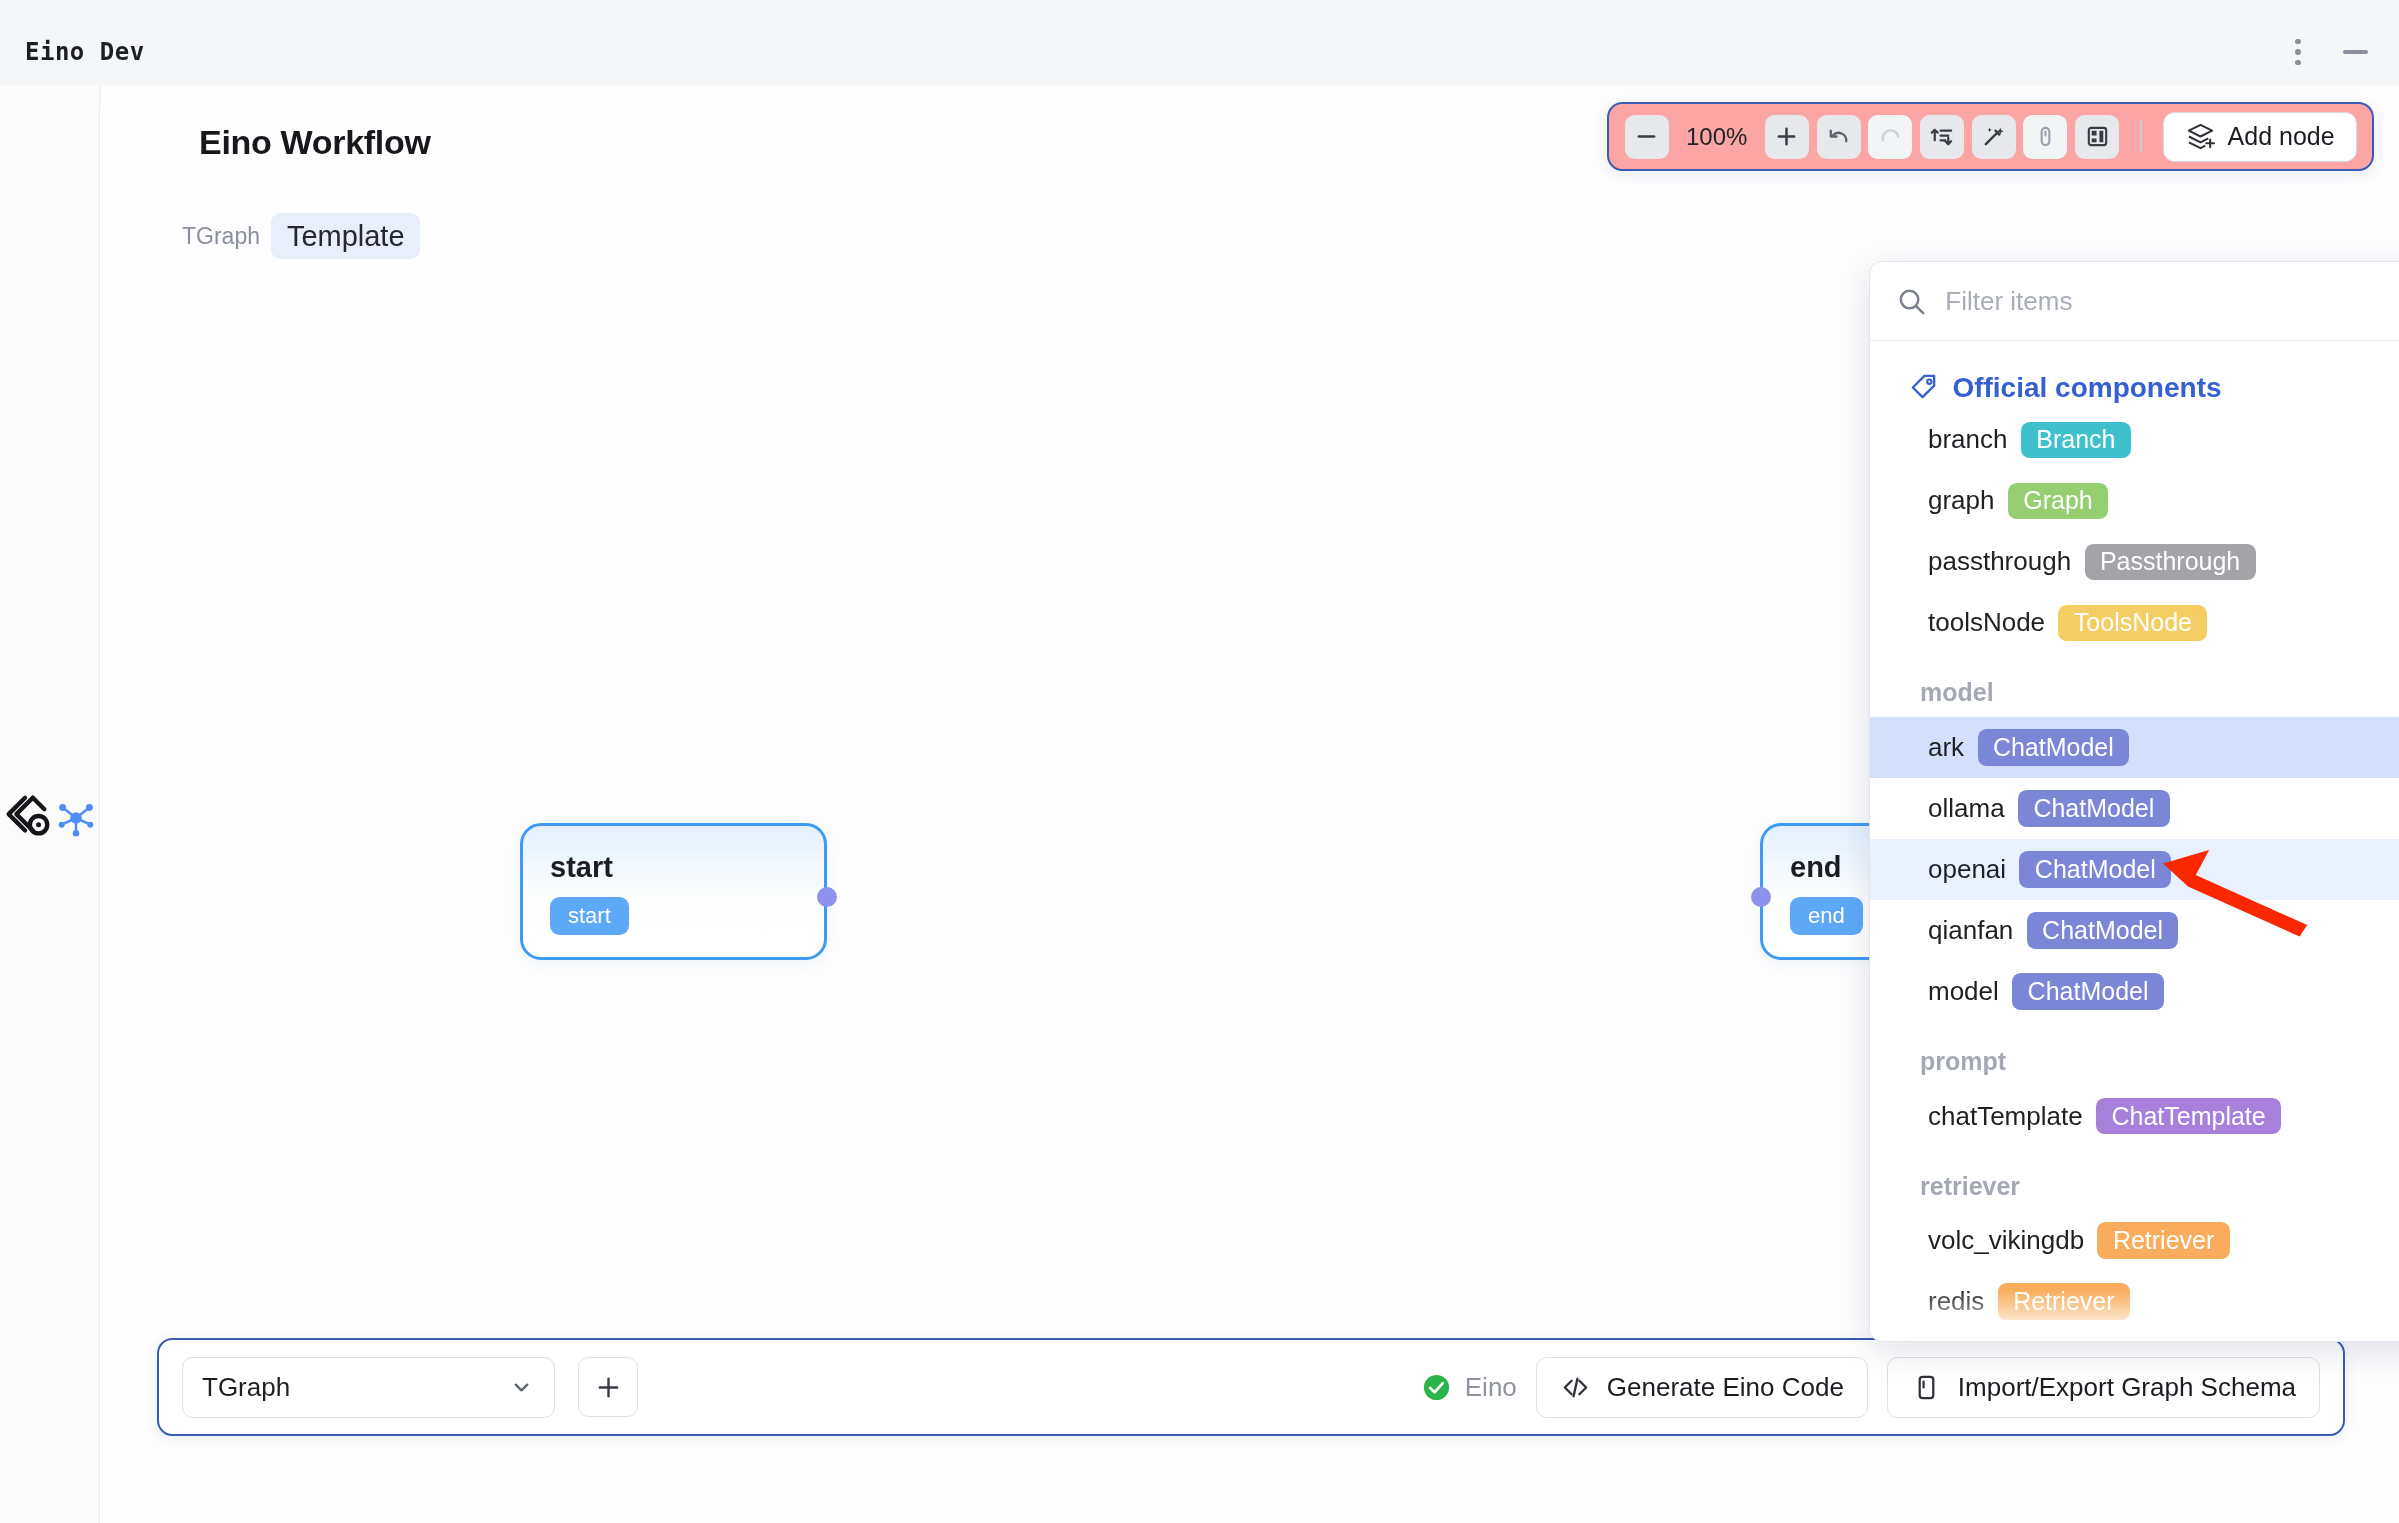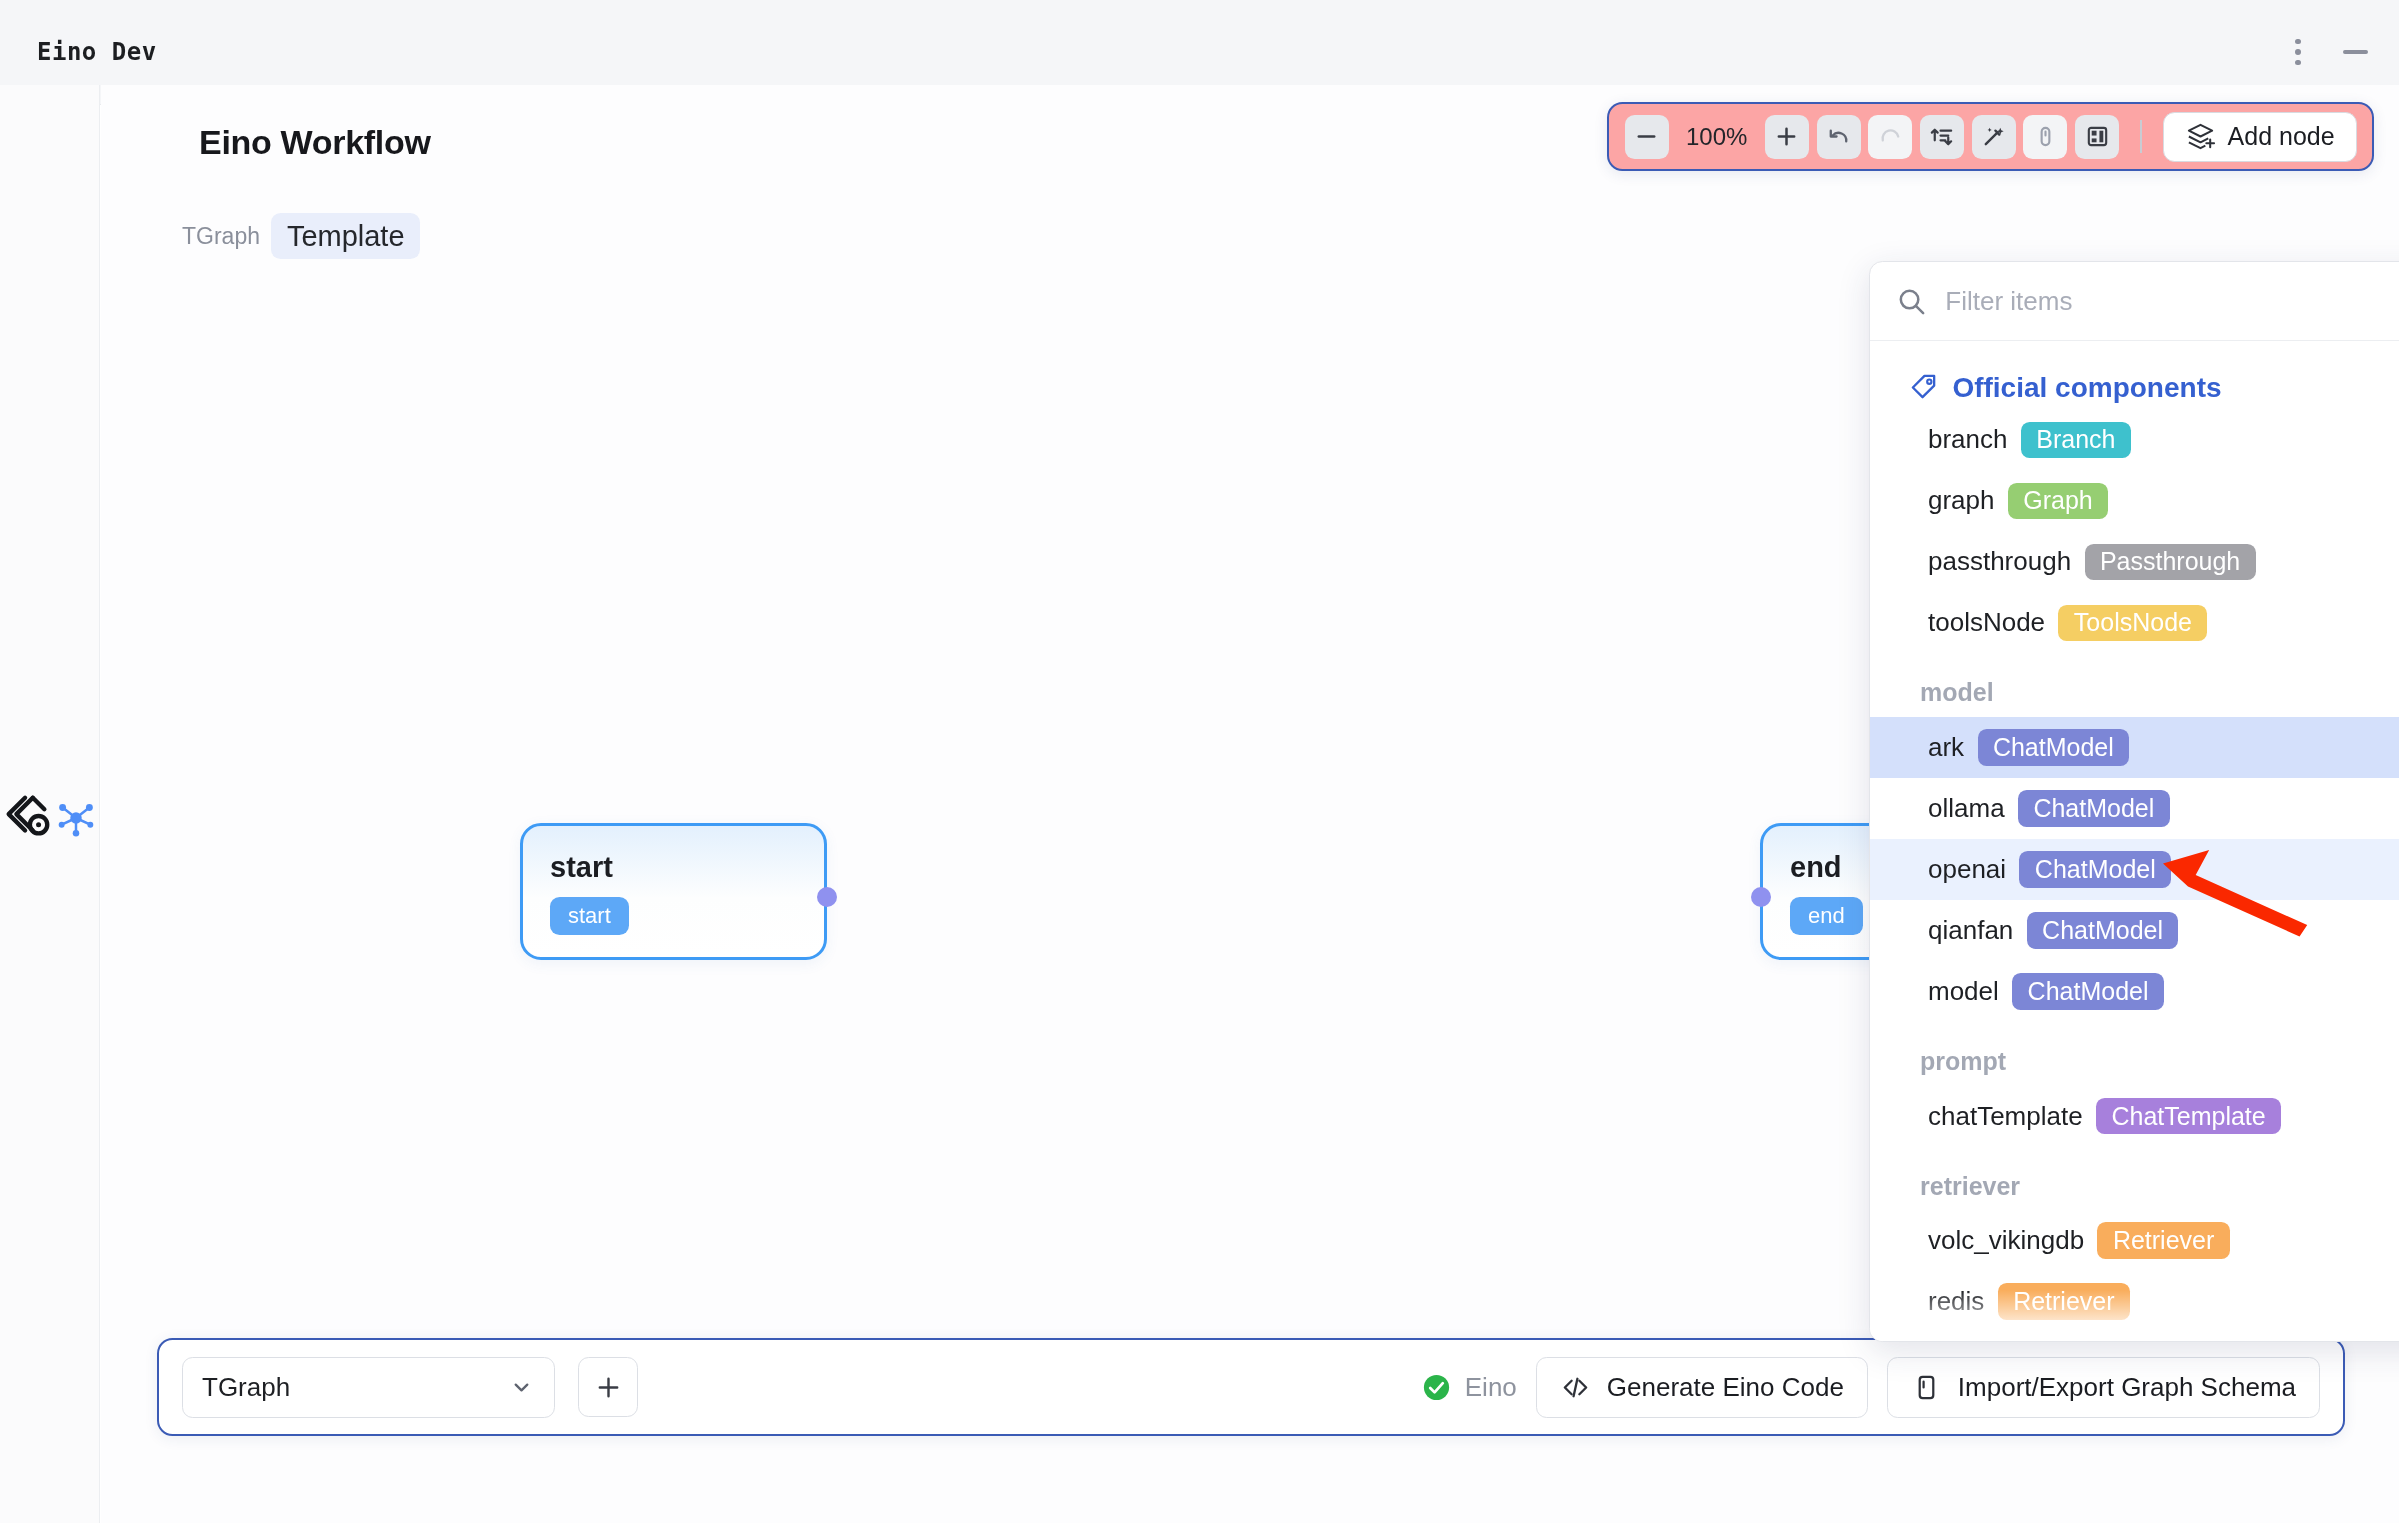--- a/index.html
+++ b/index.html
@@ -8,21 +8,21 @@
     font-family: "Liberation Sans", sans-serif;
     background: #ffffff;
     overflow: hidden;
   }
   #app { position: relative; width: 2400px; height: 1524px; background:#fff; }
 
   
   .titlebar {
     position:absolute; left:0; top:0; width:2400px; height:105px;
     background:#f5f6f8; border-bottom:1px solid #e8eaed;
-    display:flex; align-items:center;padding-left:12px;
+    display:flex; align-items:center;
   }
   .titlebar-title {
     margin-left:25px;
     font-family:"DejaVu Sans Mono", monospace;
     font-size:24px; font-weight:700; color:#1c1e21; letter-spacing:0.5px;
   }
   .titlebar-ctrls { margin-left:auto; display:flex; align-items:center; gap:17.3px; margin-right:25px; }
   .dots-btn { width:40px; height:40px; display:flex; flex-direction:column; align-items:center; justify-content:center; gap:4.8px; cursor:pointer; }
   .dots-btn i { display:block; width:5.8px; height:5.8px; border-radius:50%; background:#8b8f9c; }
   .min-btn { width:40px; height:40px; display:flex; align-items:center; justify-content:center; cursor:pointer; }

